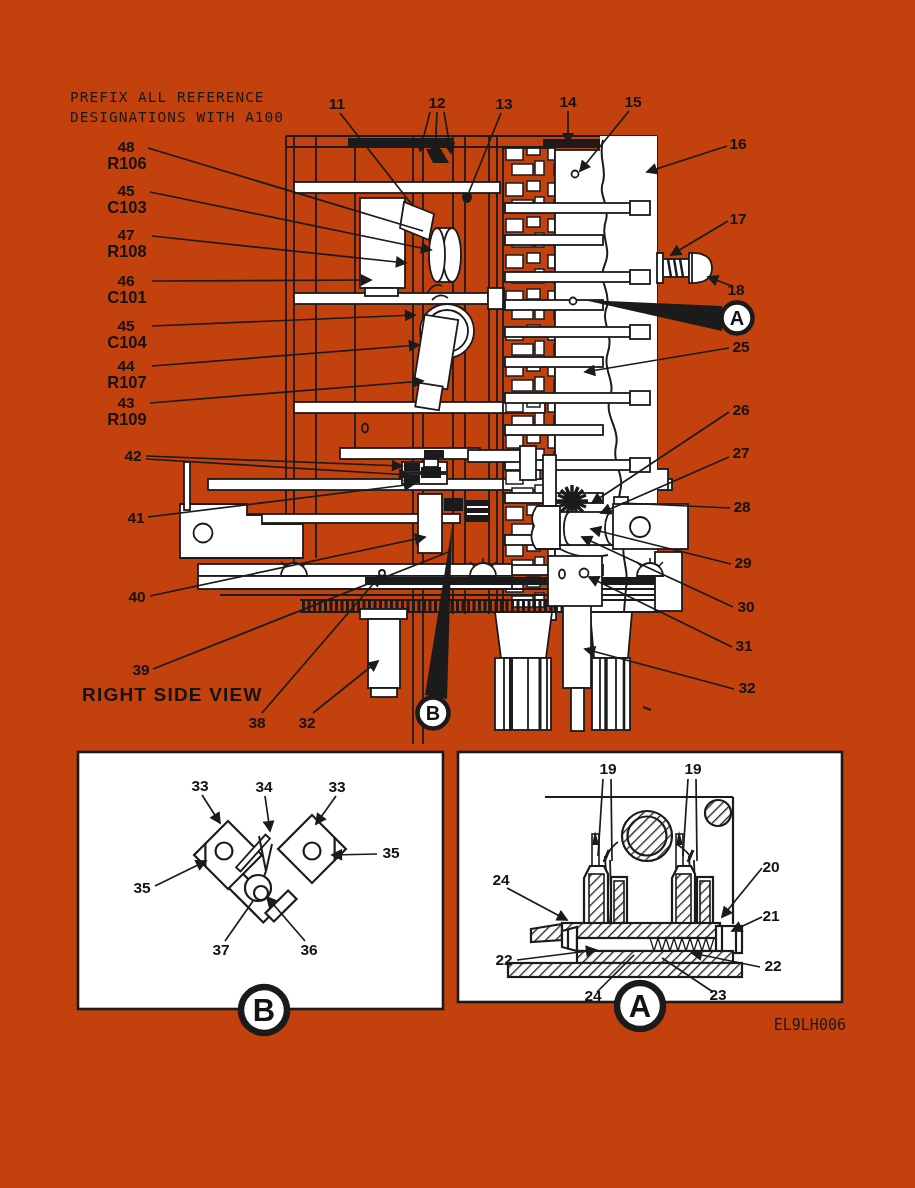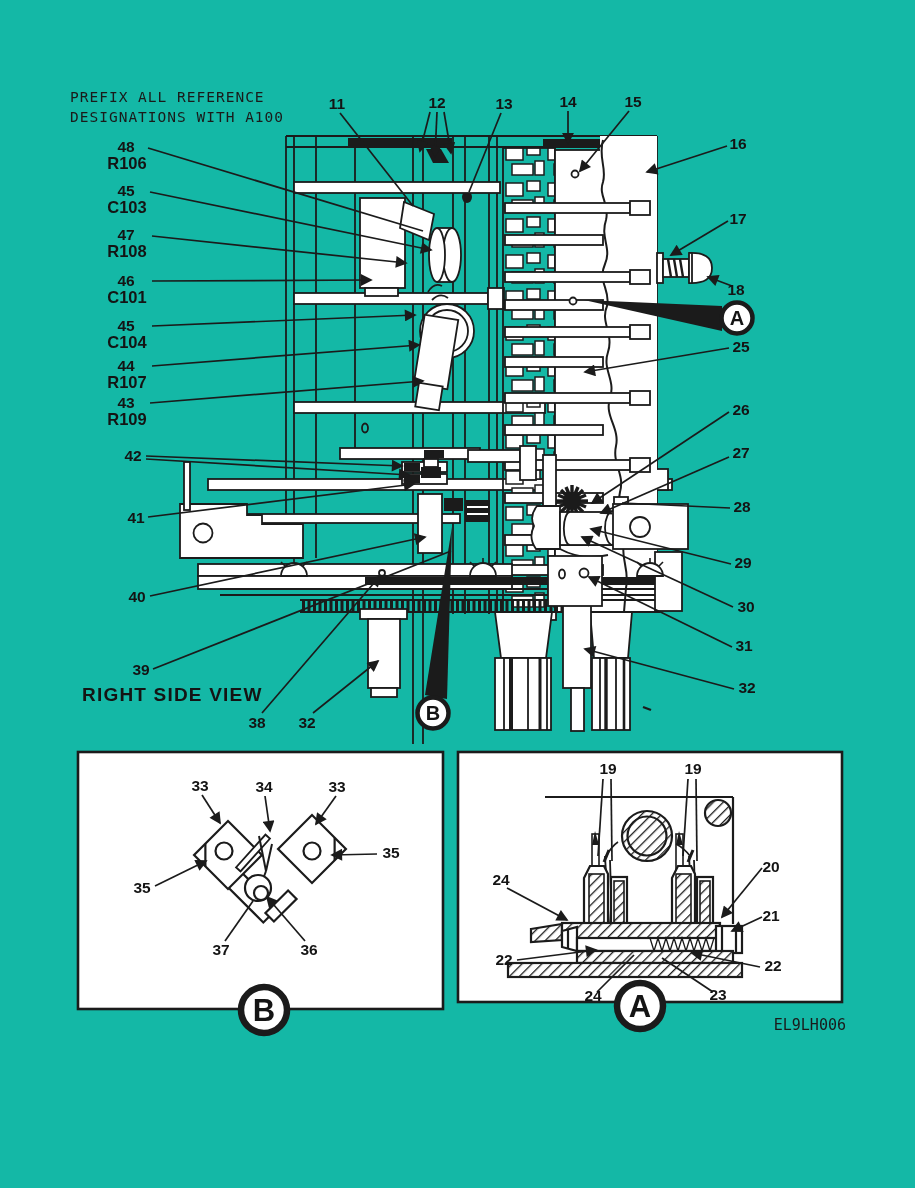--- a/index.html
+++ b/index.html
@@ -1,16 +1,16 @@
 <!DOCTYPE html>
 <html><head>
 <meta charset="utf-8">
 <style>
   html,body{margin:0;padding:0;background:#e8e8e8;}
-  .page{position:relative;width:915px;height:1188px;background:#14b8a6;margin:0 auto;overflow:hidden;}
+  .page{position:relative;width:915px;height:1188px;background:#c2410c;margin:0 auto;overflow:hidden;}
   svg{position:absolute;left:0;top:0;}
   .t-num{font:700 15.5px "Liberation Sans",sans-serif;fill:#141414;}
   .t-des{font:700 16.5px "Liberation Sans",sans-serif;fill:#141414;}
   .t-title{font:700 19px "Liberation Sans",sans-serif;fill:#141414;letter-spacing:1.2px;}
   .t-mono{font:14.5px "DejaVu Sans Mono",monospace;fill:#1a1a1a;letter-spacing:1px;}
   .t-code{font:15px "DejaVu Sans Mono",monospace;fill:#1a1a1a;}
   .t-badge{font:700 20px "Liberation Sans",sans-serif;fill:#141414;}
   .t-badge-lg{font:700 31px "Liberation Sans",sans-serif;fill:#141414;}
   .wf{fill:#ffffff;}
   .bf{fill:#1b1b1b;stroke:none;}

